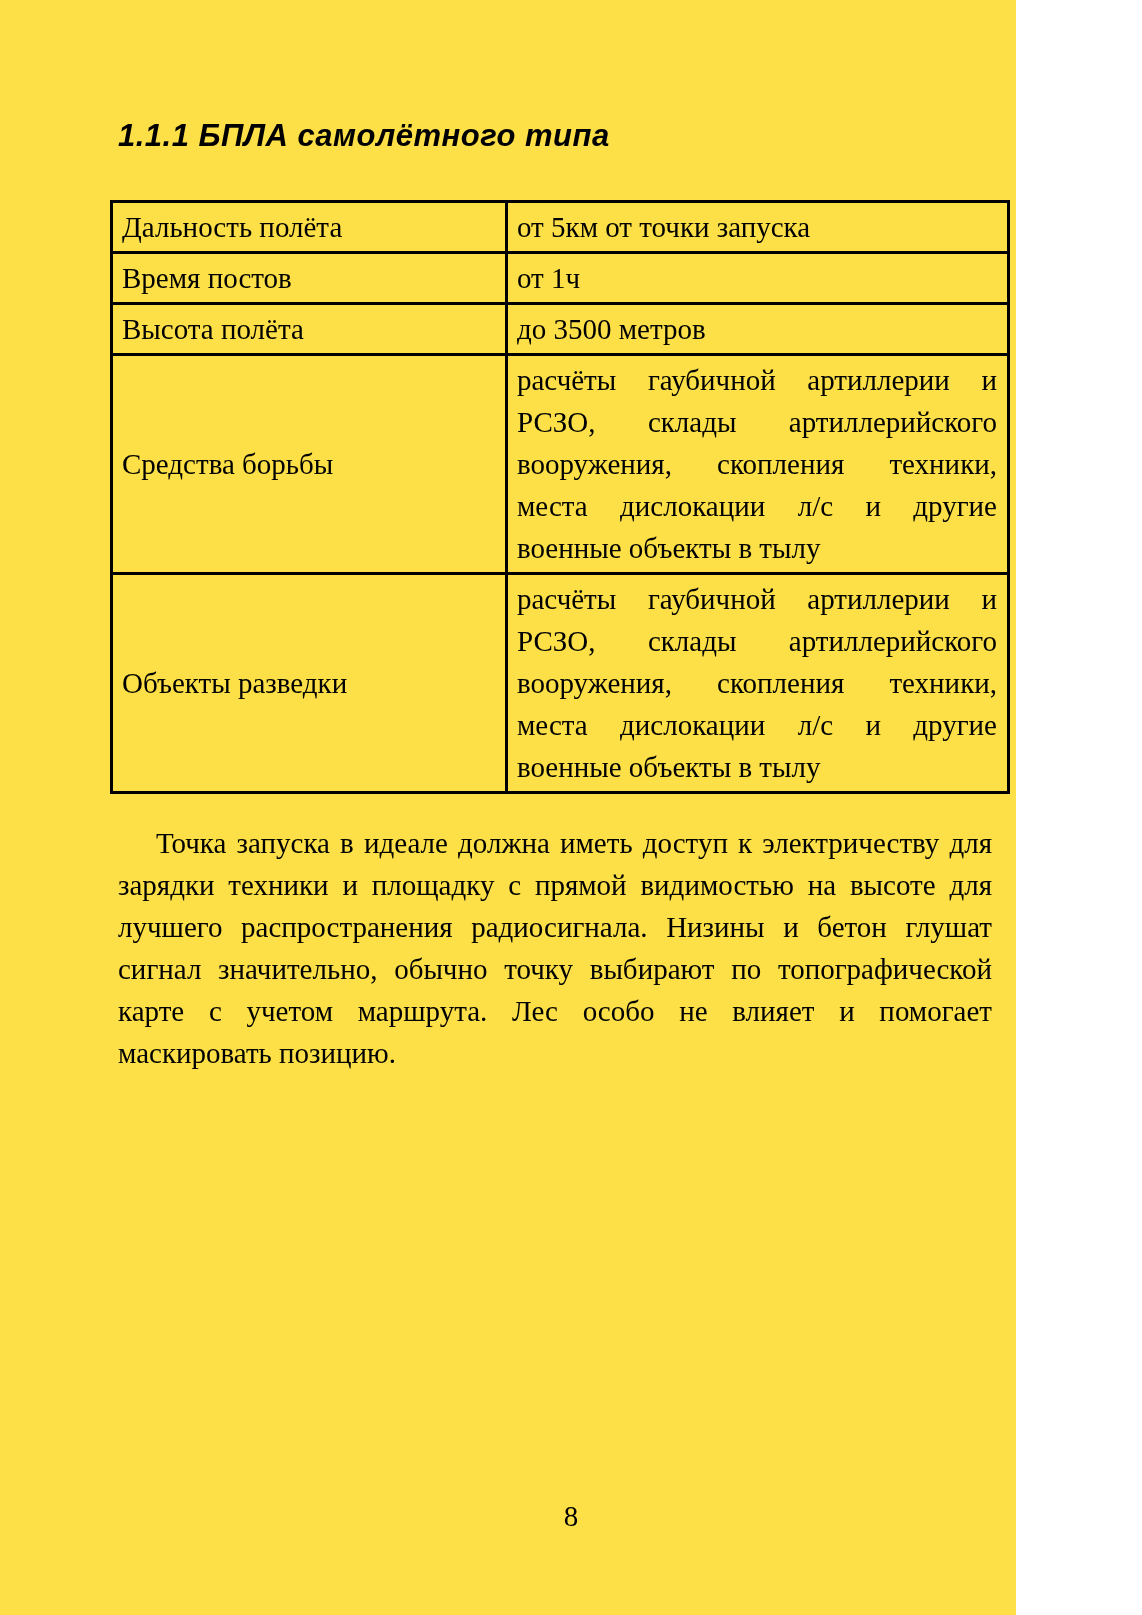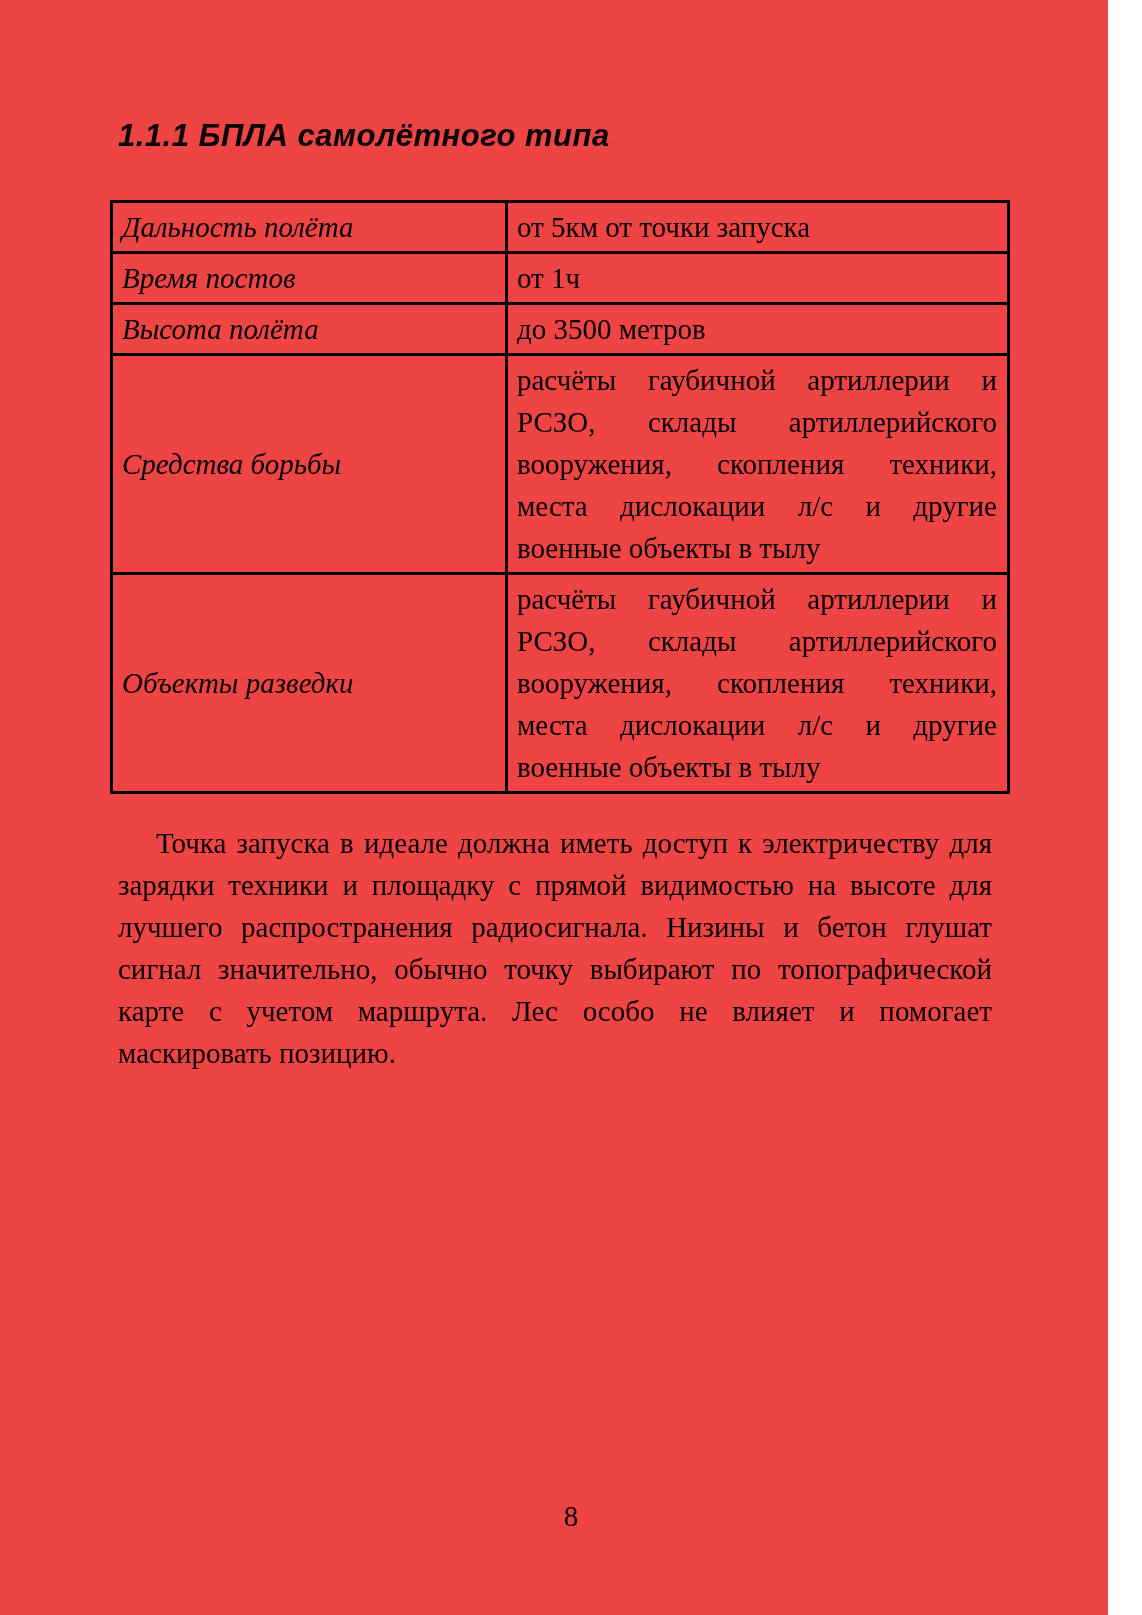--- a/index.html
+++ b/index.html
@@ -7,23 +7,23 @@
   body {
     width: 1142px;
     height: 1615px;
     font-family: "Liberation Serif", serif;
     color: #000000;
     position: relative;
     overflow: hidden;
   }
   .page {
     position: relative;
-    width: 1108px;
+    width: 1016px;
     height: 1615px;
-    background: #ef4444;
+    background: #fde047;
     padding: 118px 132px 14px 110px;
   }
   .heading {
     font-family: "Liberation Sans", sans-serif;
     font-weight: bold;
     font-style: italic;
     font-size: 31px;
     margin-left: 8px;
     letter-spacing: 0.5px;
     white-space: nowrap;
@@ -36,21 +36,21 @@
   }
   table.spec, table.spec td {
     border: 3px solid #000000;
   }
   table.spec td {
     font-size: 29px;
     line-height: 42px;
     padding: 3px 10px 3px 9px;
     vertical-align: top;
   }
-  td.label-cell { width: 395px; font-style: italic; }
+  td.label-cell { width: 395px; }
   td.value-cell { text-align: justify; margin-left: 40px; }
   tr.v-middle td.label-cell { vertical-align: middle; }
   .body-text {
     margin-top: 28px;
     margin-left: 8px;
     width: 874px;
   }
   .body-text p {
     font-size: 29px;
     line-height: 42px;

